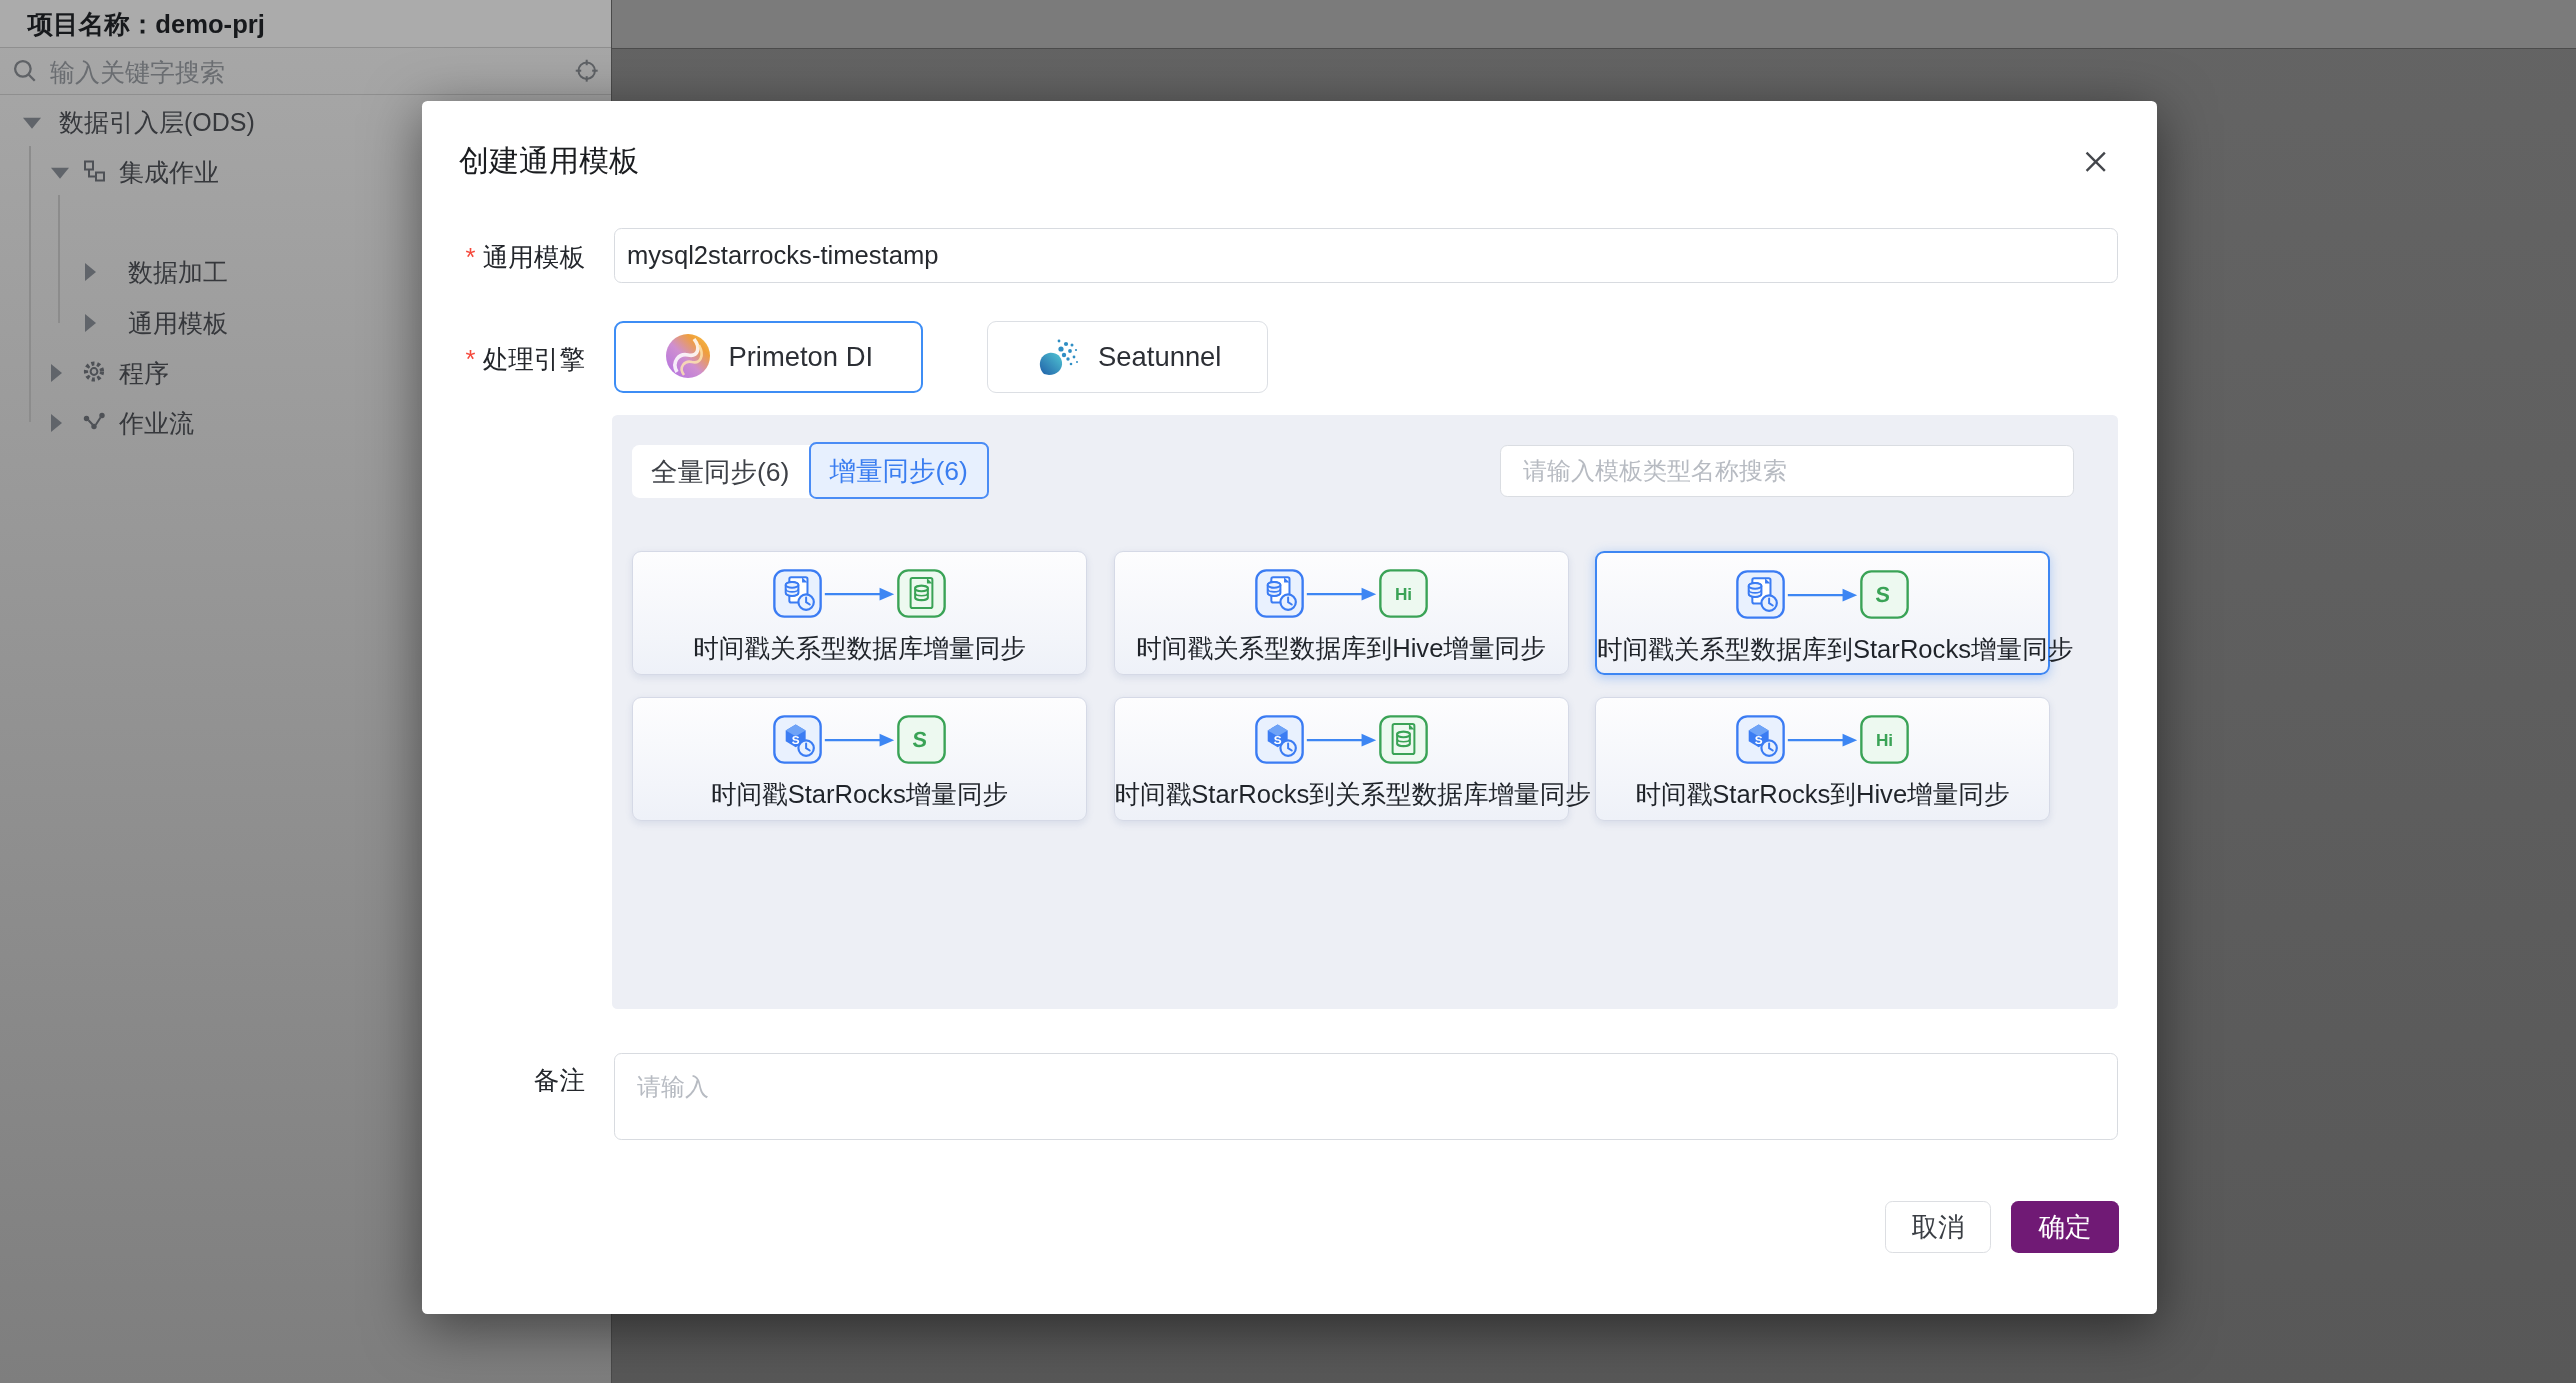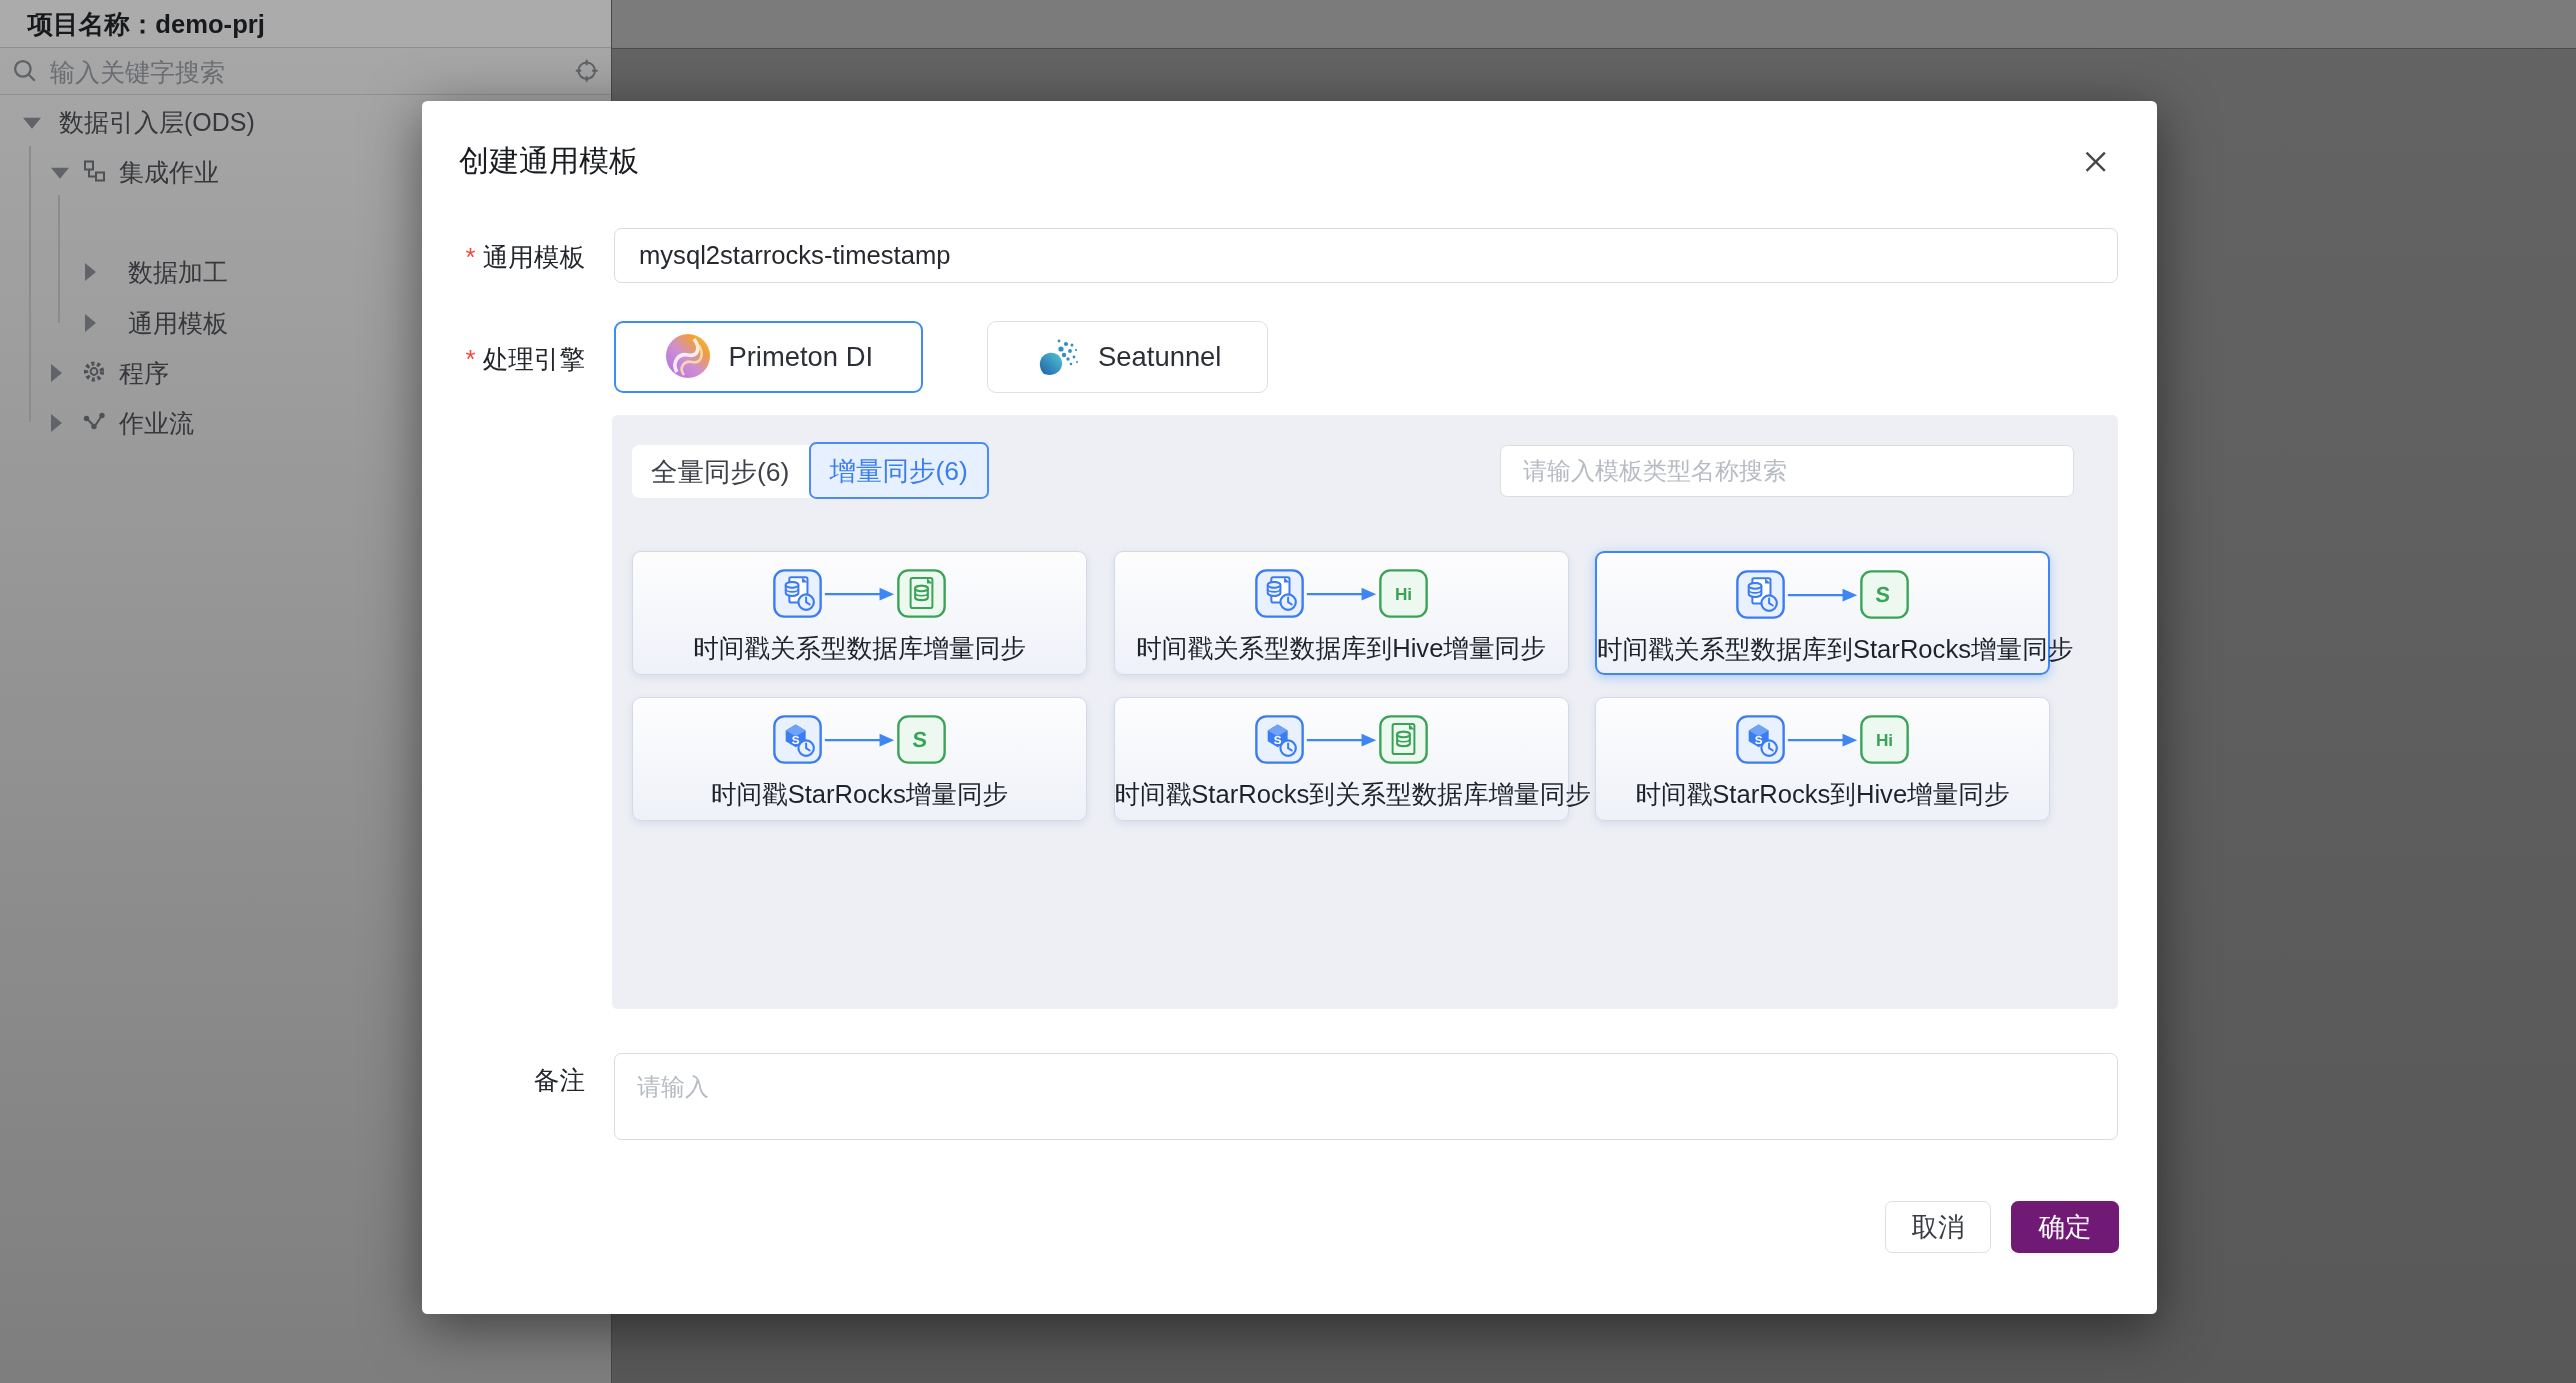--- a/index.html
+++ b/index.html
@@ -26,21 +26,21 @@
   .guide{position:absolute;width:1.8px;background:#8c8c8c;}
 
   
   .modal{position:absolute;left:422px;top:101px;width:1735px;height:1213px;background:#ffffff;border-radius:5.5px;box-shadow:0 12.8px 55px rgba(0,0,0,0.5);}
   .m-title{position:absolute;left:37px;top:40px;font-size:30px;color:#1a1c1f;font-weight:500;}
   .m-close{position:absolute;left:1655px;top:42px;width:37px;height:37px;cursor:pointer;display:flex;align-items:center;justify-content:center;}
 
   .form-label{position:absolute;left:0;width:163px;text-align:right;font-size:25.6px;color:#23262b;white-space:nowrap;}
   .req::before{content:"* ";color:#f5483b;}
 
-  .name-input{position:absolute;left:192px;top:127px;width:1504px;height:55px;box-sizing:border-box;border:1.8px solid #d8dbe0;border-radius:7.3px;font-size:25.6px;color:#26292e;padding:0 0 0 24px;outline:none;font-family:inherit;background:#fff;}
+  .name-input{position:absolute;left:192px;top:127px;width:1504px;height:55px;box-sizing:border-box;border:1.8px solid #d8dbe0;border-radius:7.3px;font-size:25.6px;color:#26292e;padding:0 0 0 12px;outline:none;font-family:inherit;background:#fff;}
   .name-input::placeholder{color:#b7bbc2;}
 
   .engine-card{position:absolute;top:220px;height:72px;box-sizing:border-box;border:1.8px solid #dcdfe4;border-radius:9.1px;background:#fff;display:flex;align-items:center;justify-content:center;gap:16.5px;cursor:pointer;}
   .engine-card.selected{border:2.7px solid #3d8df5;}
   .engine-card .ename{font-size:27.4px;color:#2c2f35;}
 
   .panel{position:absolute;left:190px;top:314px;width:1506px;height:594px;background:#edeff5;border-radius:5.5px;}
   .tab-group{position:absolute;left:20px;top:30px;width:357px;height:53px;background:#ffffff;border-radius:7.3px;display:flex;align-items:center;}
   .tab{flex:1;height:53px;display:flex;align-items:center;justify-content:center;font-size:26.5px;color:#3e4147;cursor:pointer;border-radius:7.3px;}
   .tab.selected{height:57px;margin-top:-1.8px;background:#e7f0fe;border:2.7px solid #4a8cf5;box-sizing:border-box;color:#3a7df0;}

